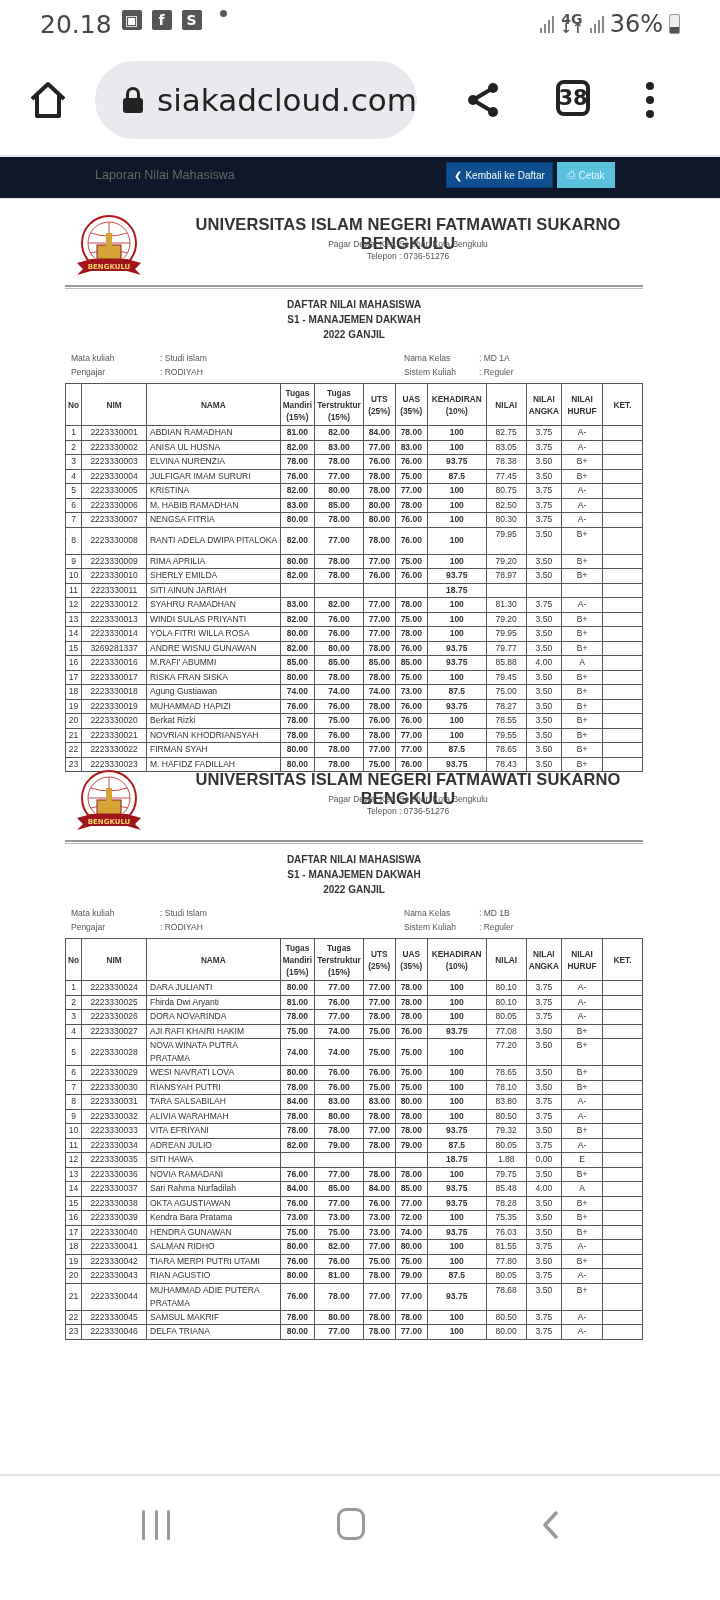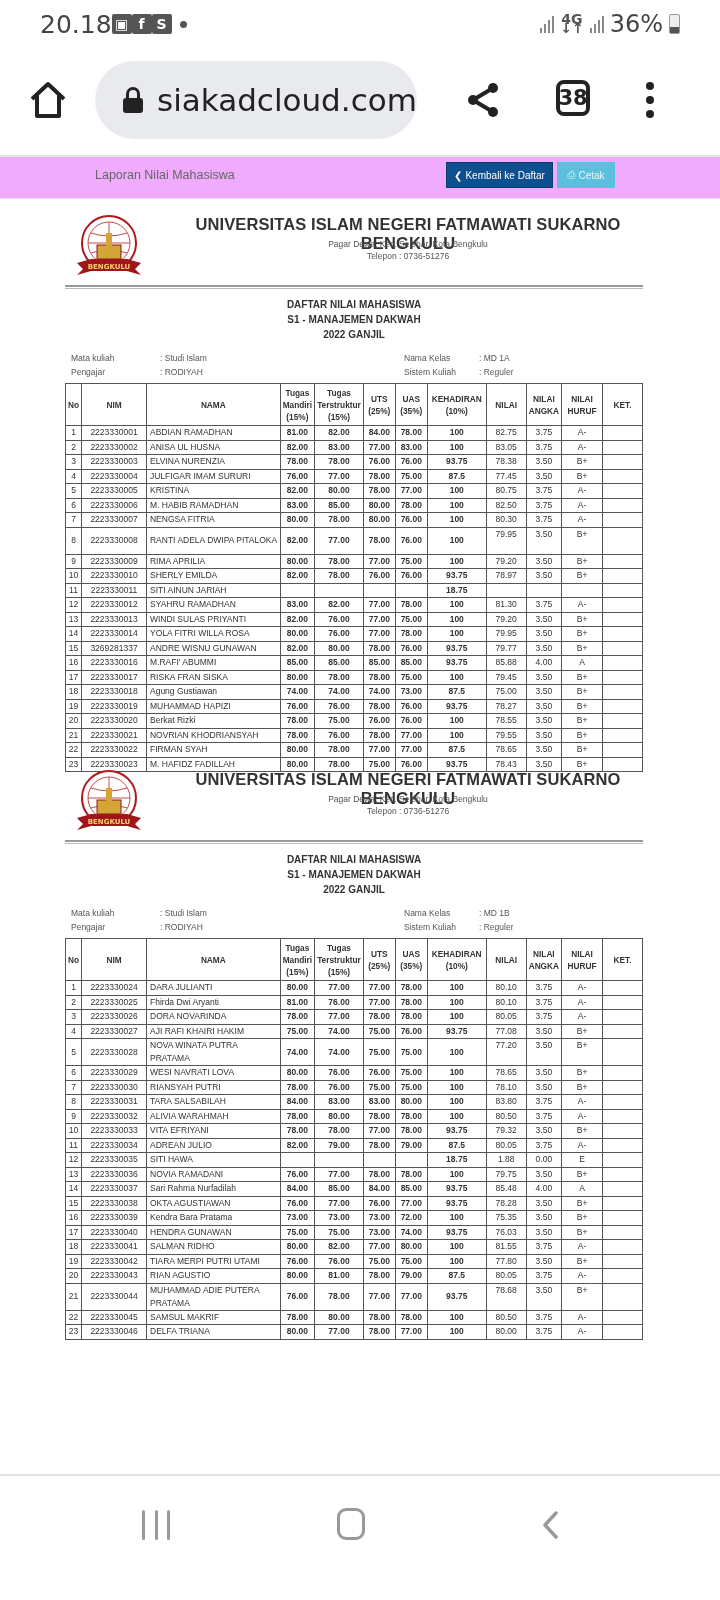--- a/index.html
+++ b/index.html
@@ -1,21 +1,21 @@
 <!DOCTYPE html>
 <html><head>
 <meta charset="utf-8">
 <style>
   * { box-sizing: border-box; margin: 0; padding: 0; }
   html, body { width: 720px; height: 1600px; background: #fff; overflow: hidden; }
   body { font-family: "Liberation Sans", sans-serif; color: #333; position: relative; }
 
   
   .statusbar { position: absolute; top: 0; left: 0; width: 720px; height: 48px; display: flex; align-items: center; justify-content: space-between; padding: 0 40px; }
-  .sb-left { display: flex; align-items: center; font-size: 25px; color: #444; font-family: "DejaVu Sans", sans-serif; }
+  .sb-left { display: flex; align-items: flex-start; gap: 10px; font-size: 25px; color: #444; font-family: "DejaVu Sans", sans-serif; }
   .sb-left .ic { display: inline-block; width: 20px; height: 20px; background: #555; border-radius: 2px; color: #fff; font-size: 14px; text-align: center; line-height: 20px; font-weight: bold; }
   .sb-left .dot { width: 7px; height: 7px; border-radius: 50%; background: #555; margin-left: 8px; }
   .sb-right { display: flex; align-items: center; gap: 6px; font-size: 24px; color: #444; font-family: "DejaVu Sans", sans-serif; }
   .sig { display: inline-flex; align-items: flex-end; gap: 2px; height: 18px; }
   .sig i { display: block; width: 2px; background: #888; }
   .net { font-size: 14px; line-height: 9px; font-weight: bold; text-align: center; color: #555; }
   .batt { width: 11px; height: 20px; border: 1px solid #999; border-radius: 2px; position: relative; background: #eee; }
   .batt::after { content: ""; position: absolute; left: 0; right: 0; bottom: 0; height: 36%; background: #555; }
 
   
@@ -25,21 +25,21 @@
   .lock { width: 20px; height: 26px; position: relative; }
   .lock::before { content: ""; position: absolute; left: 3px; top: 0; width: 14px; height: 14px; border: 3px solid #222; border-bottom: none; border-radius: 8px 8px 0 0; box-sizing: border-box; }
   .lock::after { content: ""; position: absolute; left: 0; top: 11px; width: 20px; height: 15px; background: #222; border-radius: 3px; }
   .urltext { font-size: 31px; color: #222; font-family: "DejaVu Sans", sans-serif; }
   .share-btn { position: absolute; left: 465px; top: 24px; width: 36px; height: 36px; }
   .tabs-btn { position: absolute; left: 556px; top: 22px; width: 34px; height: 36px; border: 4px solid #222; border-radius: 8px; font-size: 21px; font-weight: bold; display: flex; align-items: center; justify-content: center; color: #222; font-family: "DejaVu Sans", sans-serif; }
   .menu-btn { position: absolute; left: 644px; top: 24px; width: 12px; height: 36px; display: flex; flex-direction: column; justify-content: space-between; align-items: center; }
   .menu-btn i { display: block; width: 8px; height: 8px; background: #222; border-radius: 50%; }
 
   
-  .pagebar { position: absolute; top: 155px; left: 0; width: 720px; height: 44px; background: #f0abfc; border-top: 2px solid #e2e2e2; border-bottom: 1px solid #e5e5e5; }
+  .pagebar { position: absolute; top: 155px; left: 0; width: 720px; height: 44px; background: #0f172a; border-top: 2px solid #e2e2e2; border-bottom: 1px solid #e5e5e5; }
   .pagebar .ptitle { position: absolute; left: 95px; top: 11px; font-size: 12.5px; color: #666; }
   .btn-back { position: absolute; left: 446px; top: 5px; width: 107px; height: 26px; background: #0d4f8f; color: #fff; font-size: 10px; display: flex; align-items: center; justify-content: center; gap: 3px; border: 1px solid #0a3e72; }
   .btn-print { position: absolute; left: 557px; top: 5px; width: 58px; height: 26px; background: #5bc0de; color: #eaf7fc; font-size: 10px; display: flex; align-items: center; justify-content: center; gap: 3px; }
 
   
   .report { position: absolute; left: 65px; width: 578px; }
   .r1 { top: 205px; }
   .r2 { top: 760px; }
   .rhead { position: relative; height: 80px; }
   .logo { position: absolute; left: 6px; top: 6px; width: 76px; height: 72px; }

